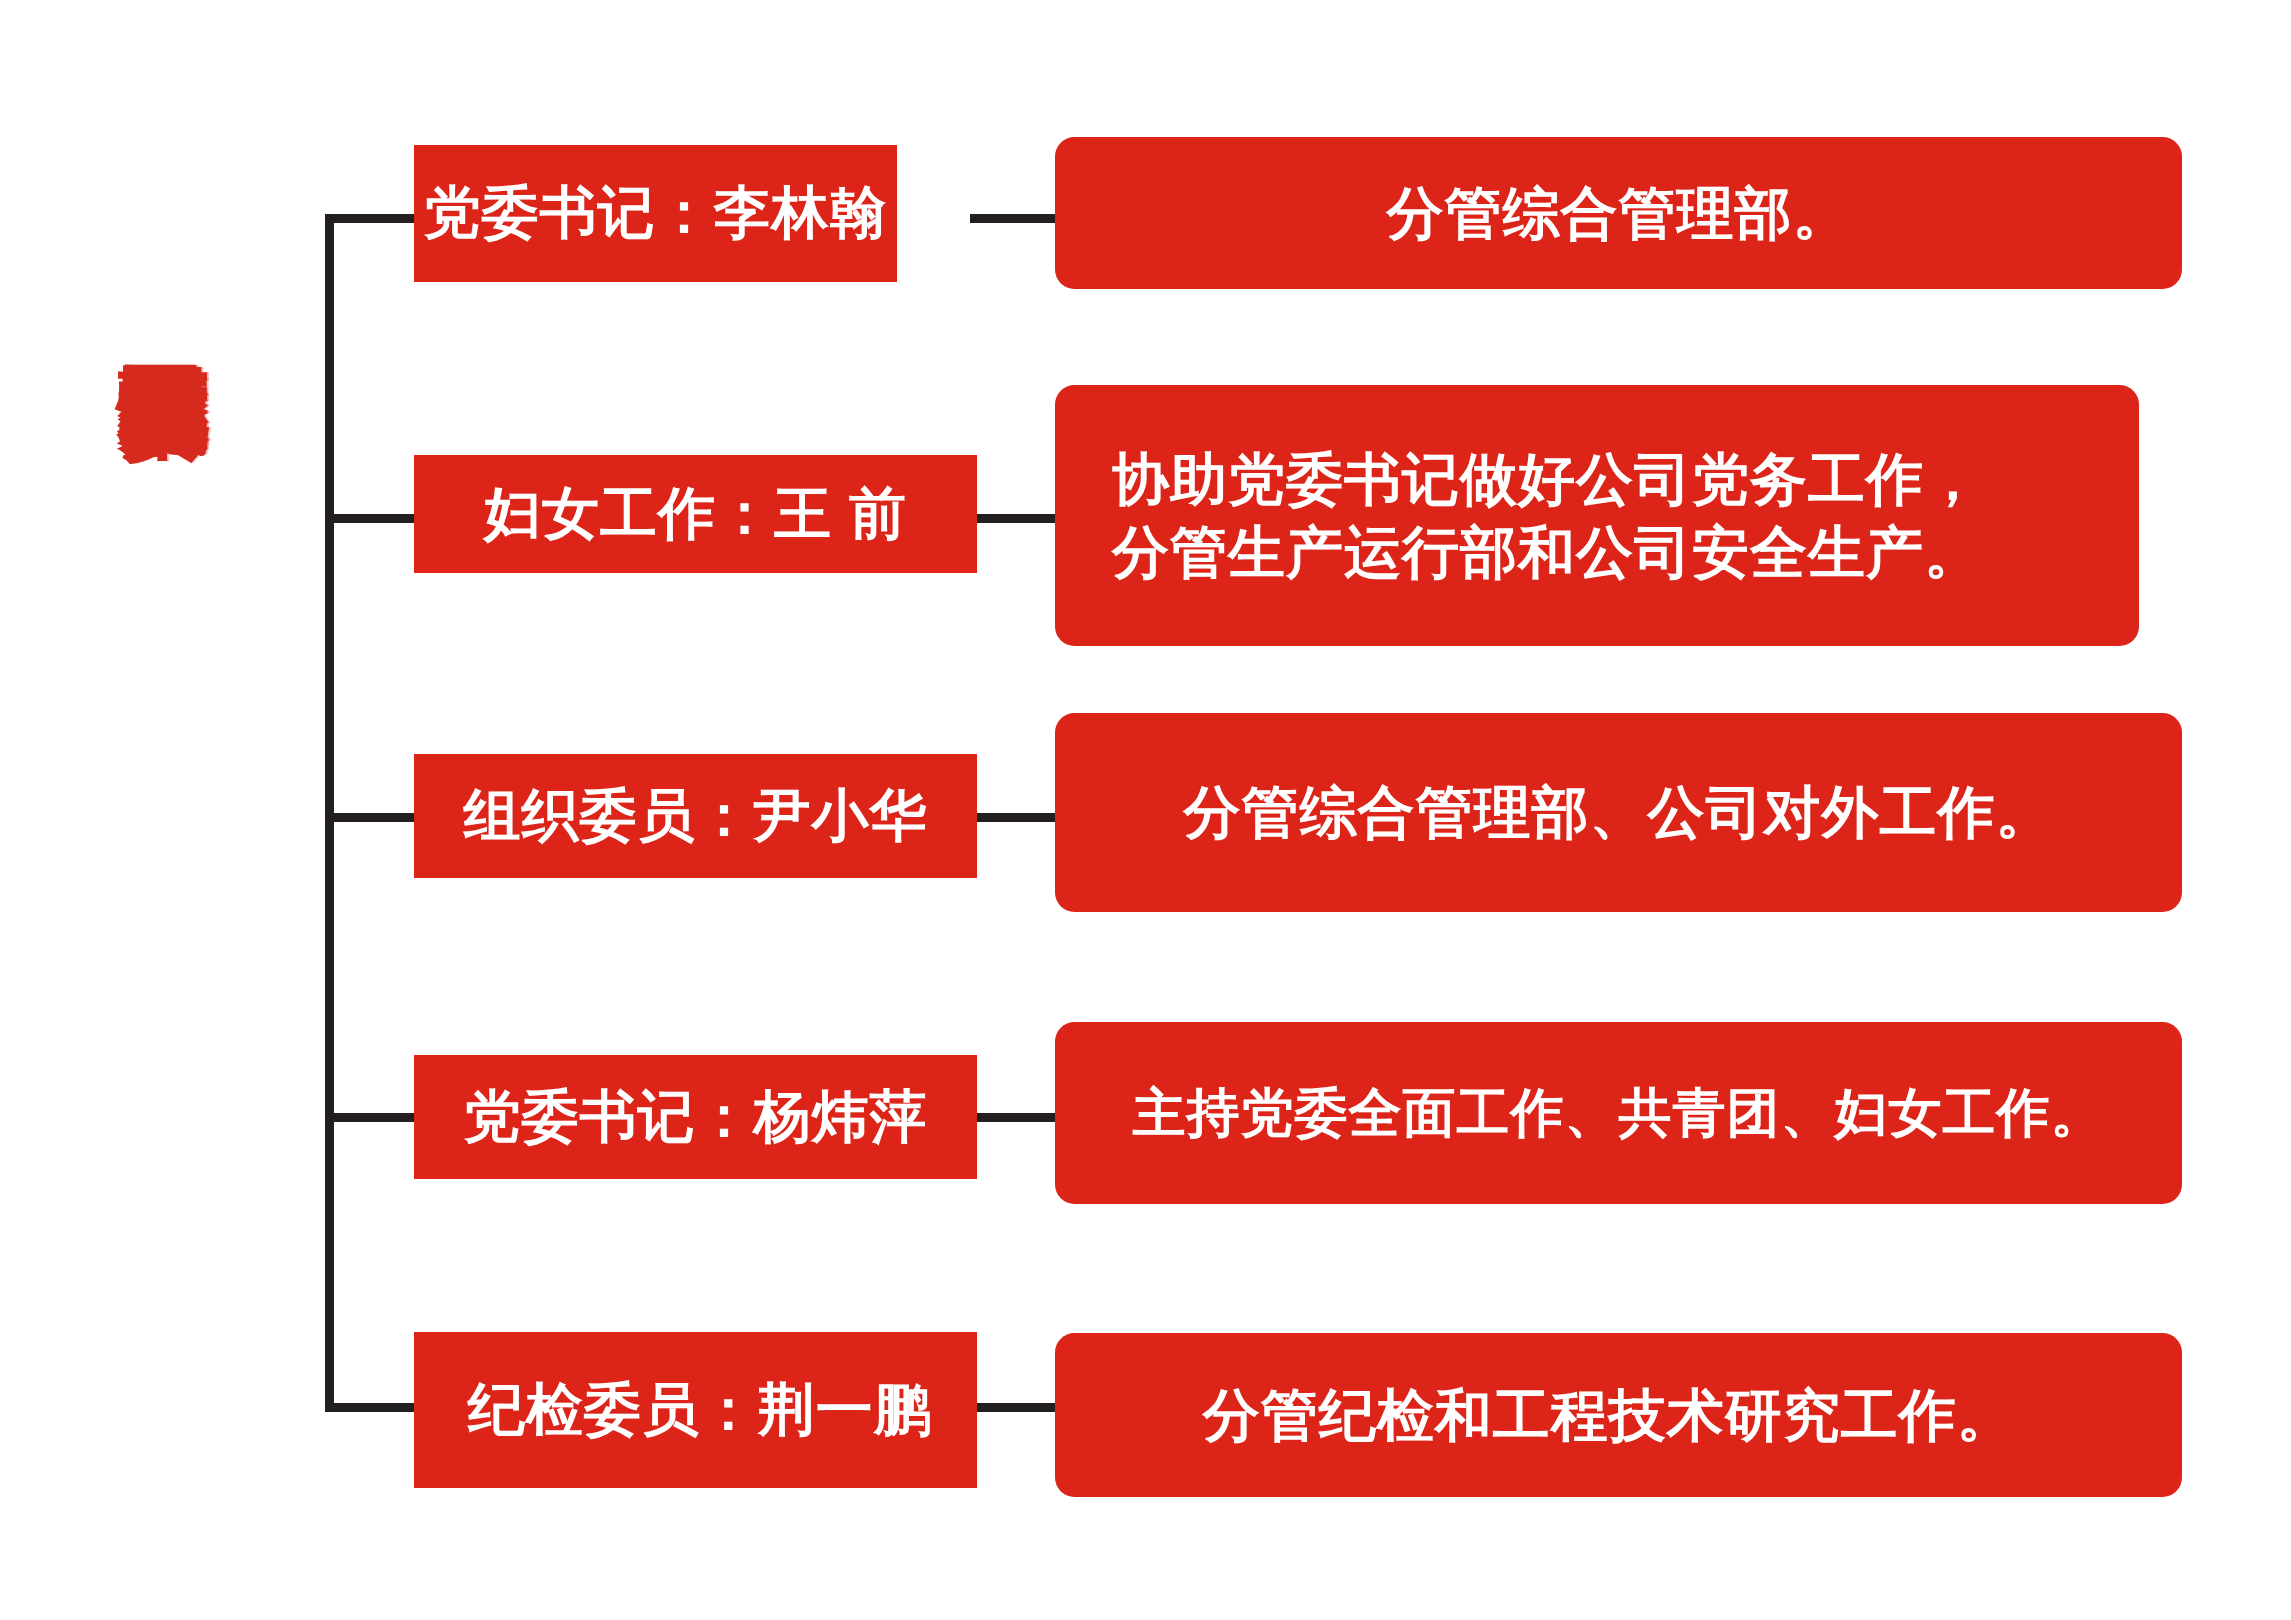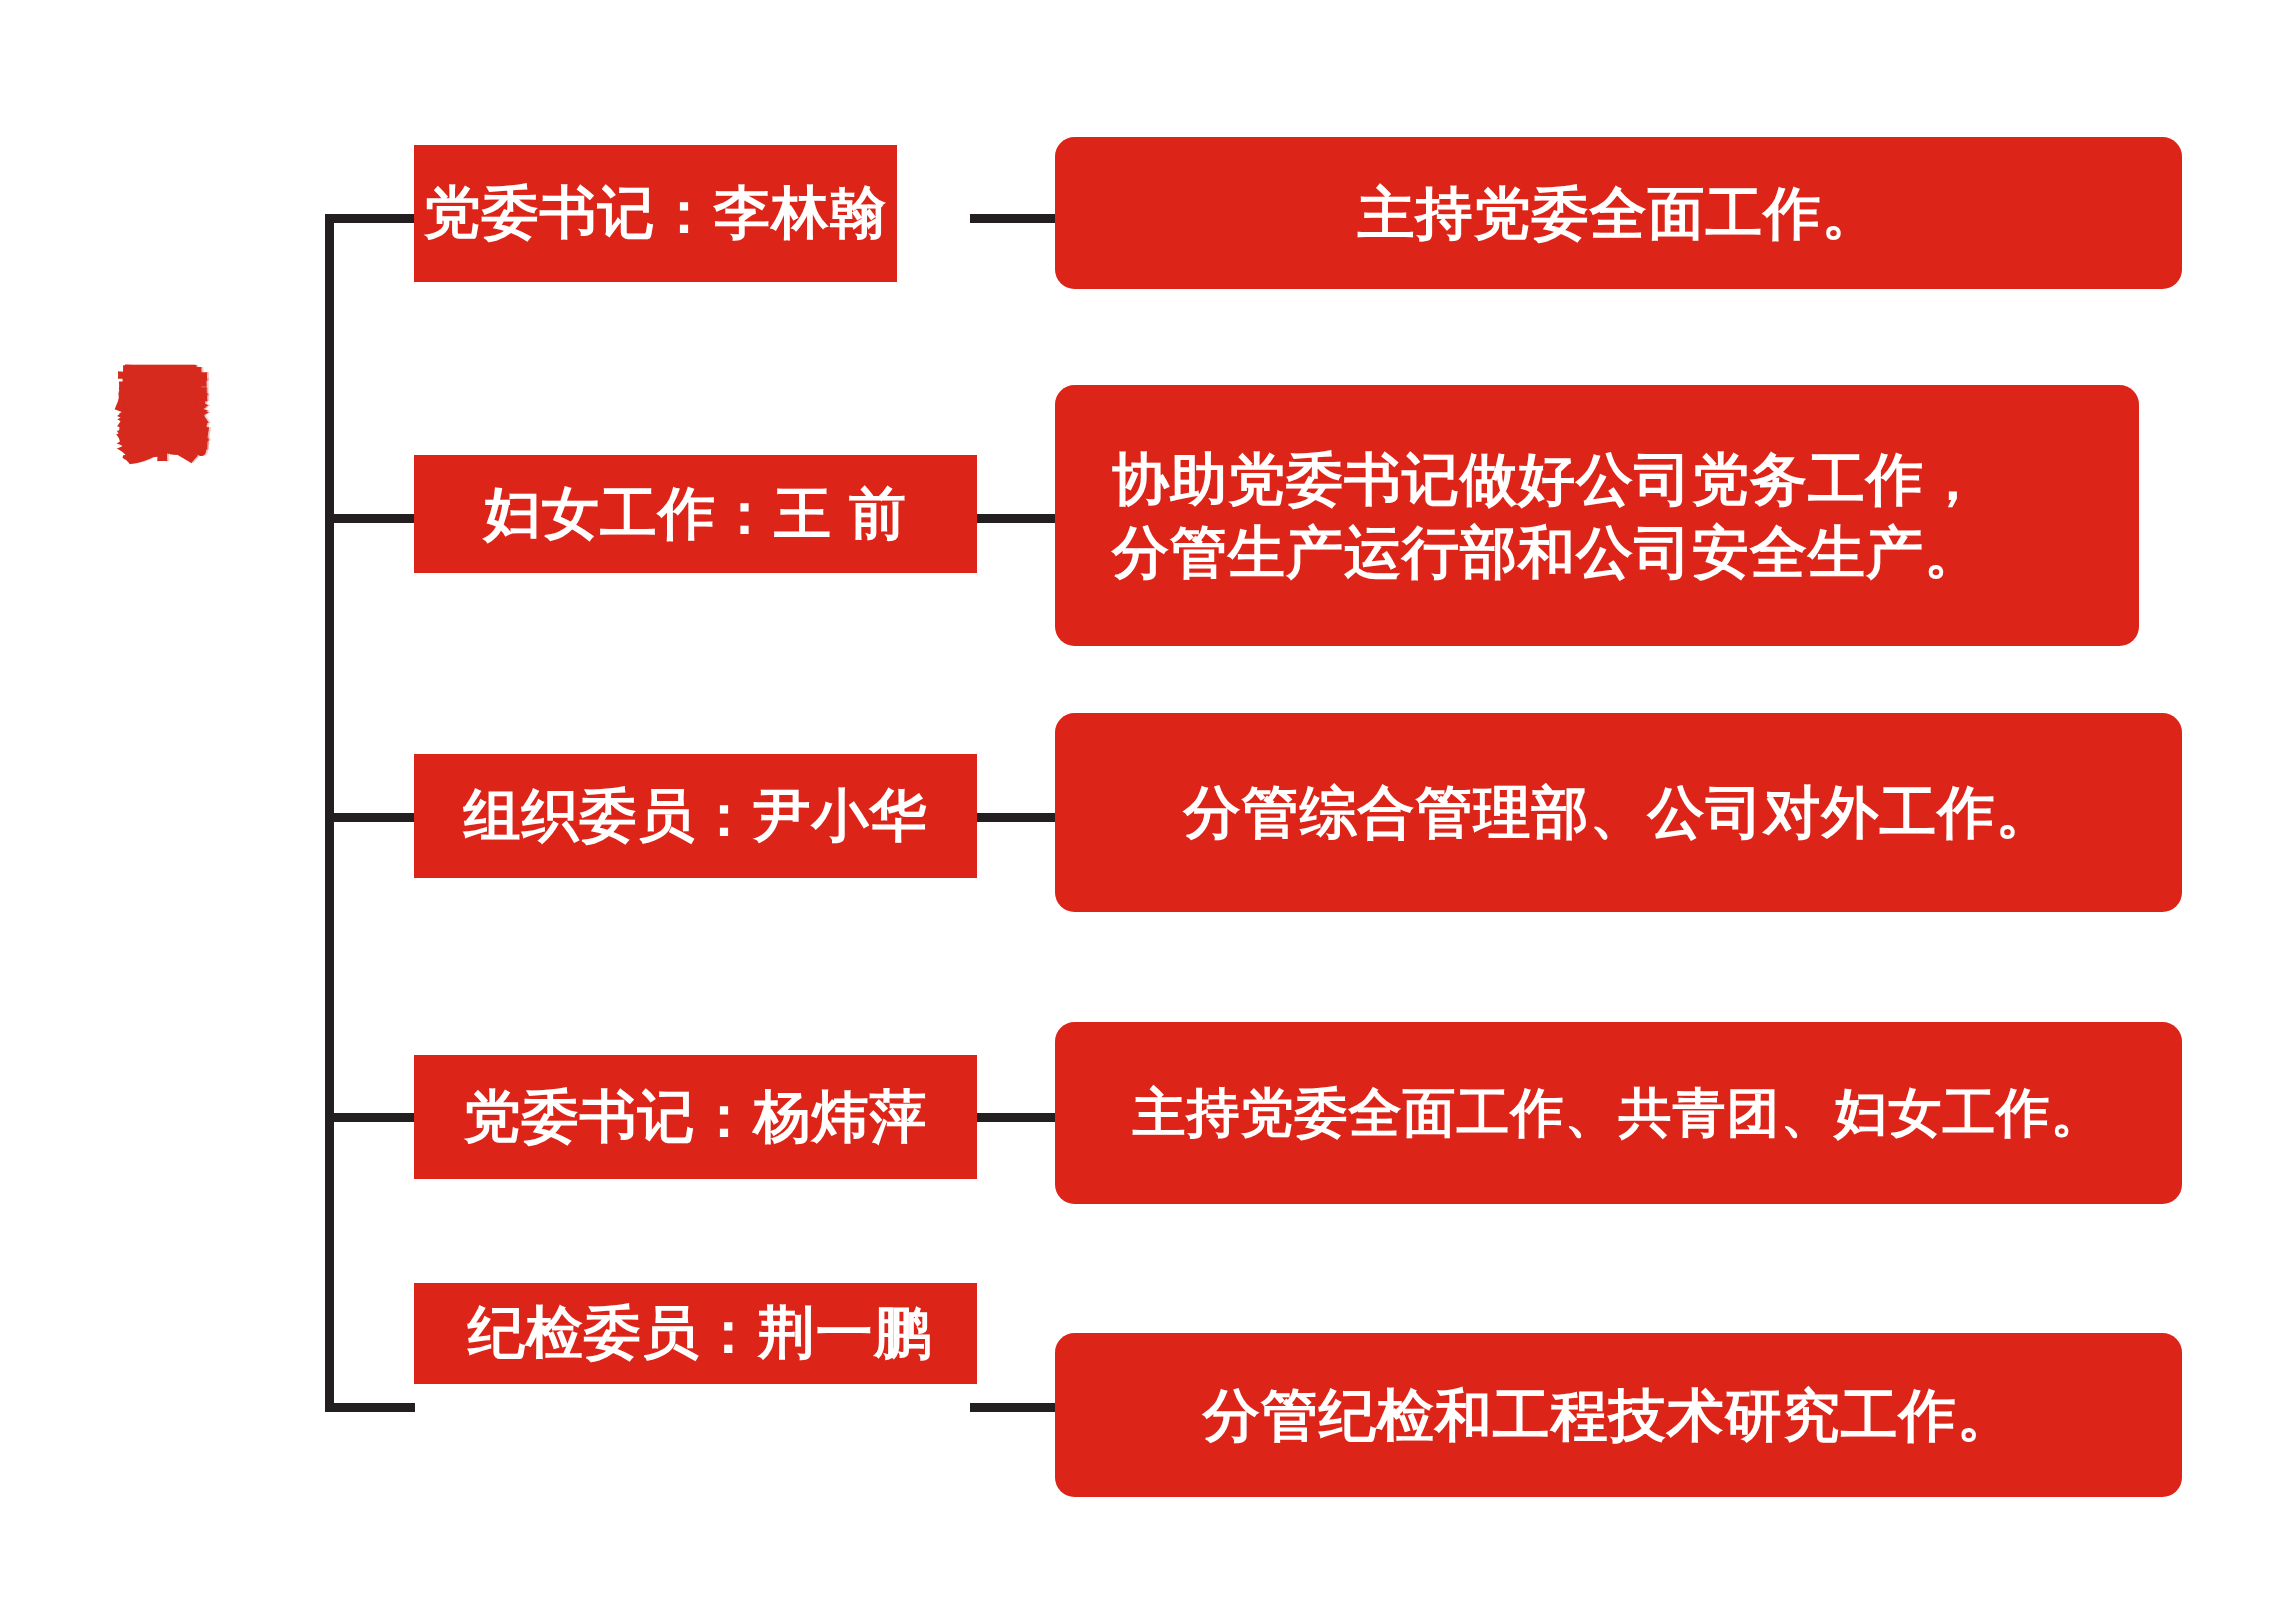--- a/index.html
+++ b/index.html
@@ -120,21 +120,21 @@
 
   <div class="link" style="left:970px; top:214px; width:90px;"></div>
   <div class="link" style="left:970px; top:514px; width:90px;"></div>
   <div class="link" style="left:970px; top:813px; width:90px;"></div>
   <div class="link" style="left:970px; top:1113px; width:90px;"></div>
   <div class="link" style="left:970px; top:1403px; width:90px;"></div>
 
   <div class="row">
     <div class="name-box" style="left:414px; top:145px; width:483px; height:137px;">党委书记：李林翰</div>
     <div class="desc-box" style="left:1055px; top:137px; width:1127px; height:152px;">
-      <span class="desc-inner">主持党委全面工作。</span>
+      <span class="desc-inner">分管综合管理部。</span>
     </div>
   </div>
 
   <div class="row">
     <div class="name-box" style="left:414px; top:455px; width:563px; height:118px;">妇女工作：王 前</div>
     <div class="desc-box two-line" style="left:1055px; top:385px; width:1084px; height:261px;">
       <span class="desc-inner">协助党委书记做好公司党务工作，
 分管生产运行部和公司安全生产。</span>
     </div>
   </div>
@@ -147,20 +147,20 @@
   </div>
 
   <div class="row">
     <div class="name-box" style="left:414px; top:1055px; width:563px; height:124px;">党委书记：杨炜萍</div>
     <div class="desc-box" style="left:1055px; top:1022px; width:1127px; height:182px;">
       <span class="desc-inner" style="font-size:53px;">主持党委全面工作、共青团、妇女工作。</span>
     </div>
   </div>
 
   <div class="row">
-    <div class="name-box" style="left:414px; top:1283px; width:563px; height:101px;padding-left:24px;">纪检委员：荆一鹏</div>
+    <div class="name-box" style="left:414px; top:1332px; width:563px; height:156px;padding-left:24px;">纪检委员：荆一鹏</div>
     <div class="desc-box" style="left:1055px; top:1333px; width:1127px; height:164px;padding-left:6px;">
       <span class="desc-inner">分管纪检和工程技术研究工作。</span>
     </div>
   </div>
 
 </div>
 
 
 </body></html>

